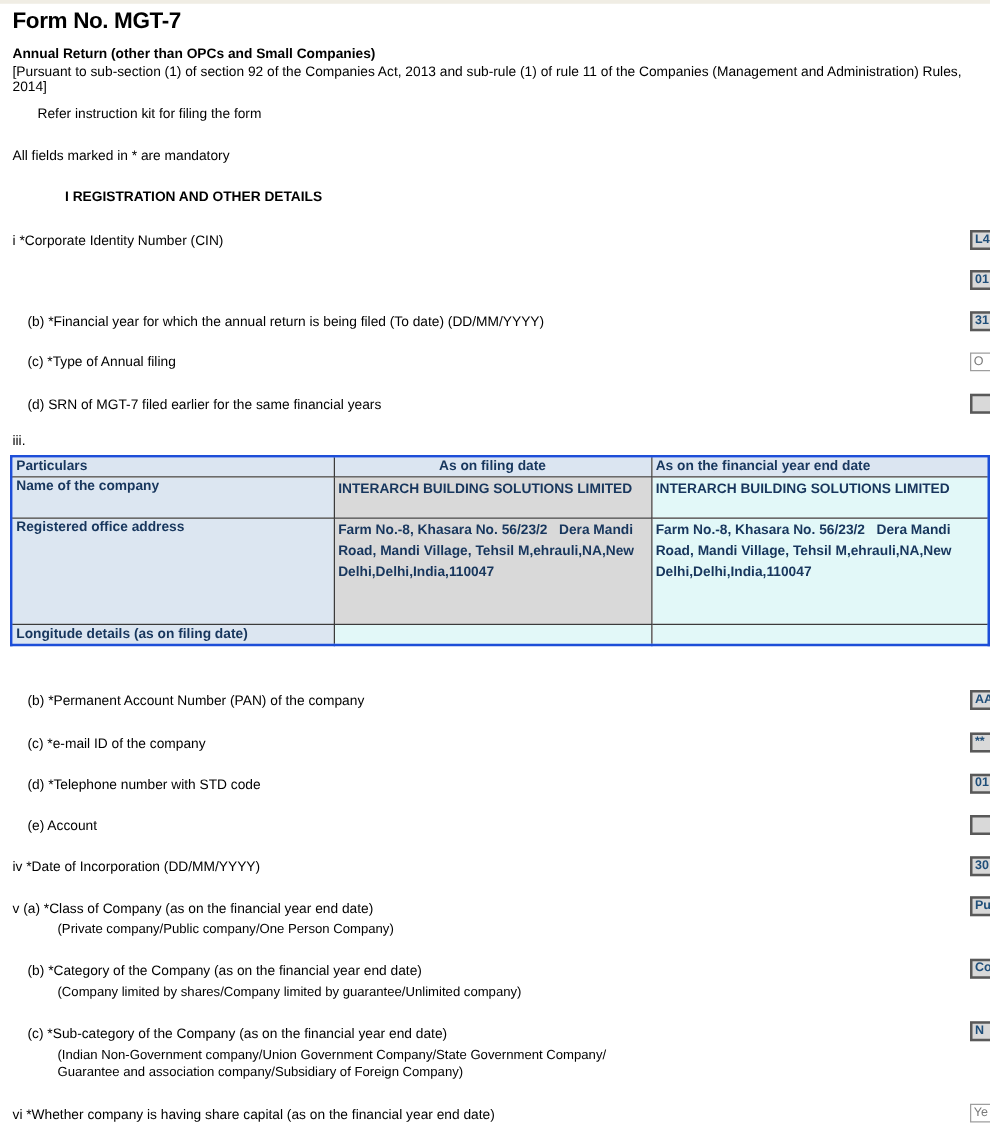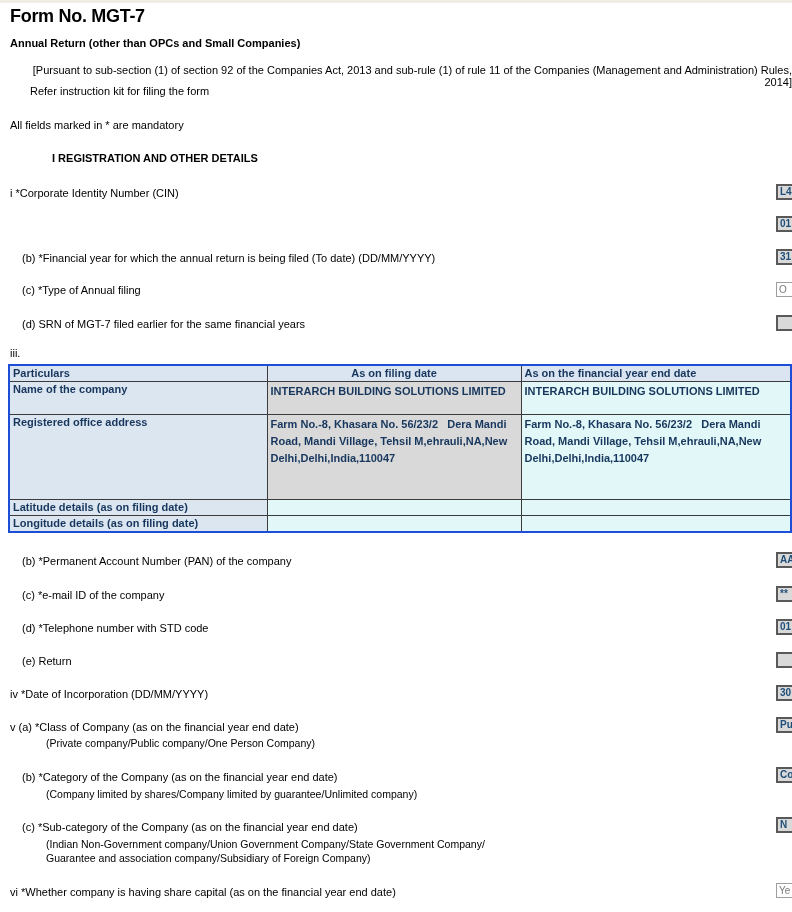--- a/index.html
+++ b/index.html
@@ -48,21 +48,21 @@
   .r-lon td { height:17px; }
 </style>
 </head>
 <body>
 
 <div id="page">
   <div id="topstrip"></div>
 
   <div class="abs title" style="left:10px; top:6px;">Form No. MGT-7</div>
   <div class="abs subtitle" style="left:10px; top:37px;">Annual Return (other than OPCs and Small Companies)</div>
-  <div class="abs note" style="left:10px; top:64px;text-align:right;">[Pursuant to sub-section (1) of section 92 of the Companies Act, 2013 and sub-rule (1) of rule 11 of the Companies (Management and Administration) Rules, 2014]</div>
+  <div class="abs note" style="left:10px; top:52px;">[Pursuant to sub-section (1) of section 92 of the Companies Act, 2013 and sub-rule (1) of rule 11 of the Companies (Management and Administration) Rules, 2014]</div>
   <div class="abs note" style="left:10px; top:85px;padding-left:20px;">Refer instruction kit for filing the form</div>
   <div class="abs note" style="left:10px; top:119px;">All fields marked in * are mandatory</div>
   <div class="abs section-heading" style="left:8px; top:152px;">I REGISTRATION AND OTHER DETAILS</div>
 
   <div class="abs field-label" style="left:10px; top:187px;">i *Corporate Identity Number (CIN)</div>
   <div class="inbox" style="top:184px;">L4</div>
 
   <div class="inbox" style="top:216px;">01</div>
 
   <div class="abs field-label" style="left:22px; top:252px;">(b) *Financial year for which the annual return is being filed (To date) (DD/MM/YYYY)</div>
@@ -90,43 +90,38 @@
     <tr class="r-name">
       <td class="c1">Name of the company</td>
       <td class="filled">INTERARCH BUILDING SOLUTIONS LIMITED</td>
       <td class="empty">INTERARCH BUILDING SOLUTIONS LIMITED</td>
     </tr>
     <tr class="r-addr">
       <td class="c1">Registered office address</td>
       <td class="filled">Farm No.-8, Khasara No. 56/23/2   Dera Mandi Road, Mandi Village, Tehsil M,ehrauli,NA,New Delhi,Delhi,India,110047</td>
       <td class="empty">Farm No.-8, Khasara No. 56/23/2   Dera Mandi Road, Mandi Village, Tehsil M,ehrauli,NA,New Delhi,Delhi,India,110047</td>
     </tr>
-    <tr class="r-lat">
-      <td class="c1">Latitude details (as on filing date)</td>
-      <td class="empty"></td>
-      <td class="empty"></td>
-    </tr>
     <tr class="r-lon">
       <td class="c1">Longitude details (as on filing date)</td>
       <td class="empty"></td>
       <td class="empty"></td>
     </tr>
   </tbody>
     </table>
 
   <div class="abs field-label" style="left:22px; top:555px;">(b) *Permanent Account Number (PAN) of the company</div>
   <div class="inbox" style="top:552px;">AA</div>
 
   <div class="abs field-label" style="left:22px; top:589px;">(c) *e-mail ID of the company</div>
   <div class="inbox" style="top:586px;">**</div>
 
   <div class="abs field-label" style="left:22px; top:622px;">(d) *Telephone number with STD code</div>
   <div class="inbox" style="top:619px;">01</div>
 
-  <div class="abs field-label" style="left:22px; top:655px;">(e) Return</div>
+  <div class="abs field-label" style="left:22px; top:655px;">(e) Account</div>
   <div class="inbox" style="top:652px;"></div>
 
   <div class="abs field-label" style="left:10px; top:688px;">iv *Date of Incorporation (DD/MM/YYYY)</div>
   <div class="inbox" style="top:685px;">30</div>
 
   <div class="abs field-label" style="left:10px; top:721px;">v (a) *Class of Company (as on the financial year end date)</div>
   <div class="abs field-note" style="left:46px; top:737px;">(Private company/Public company/One Person Company)</div>
   <div class="inbox" style="top:717px;">Pu</div>
 
   <div class="abs field-label" style="left:22px; top:771px;">(b) *Category of the Company (as on the financial year end date)</div>

